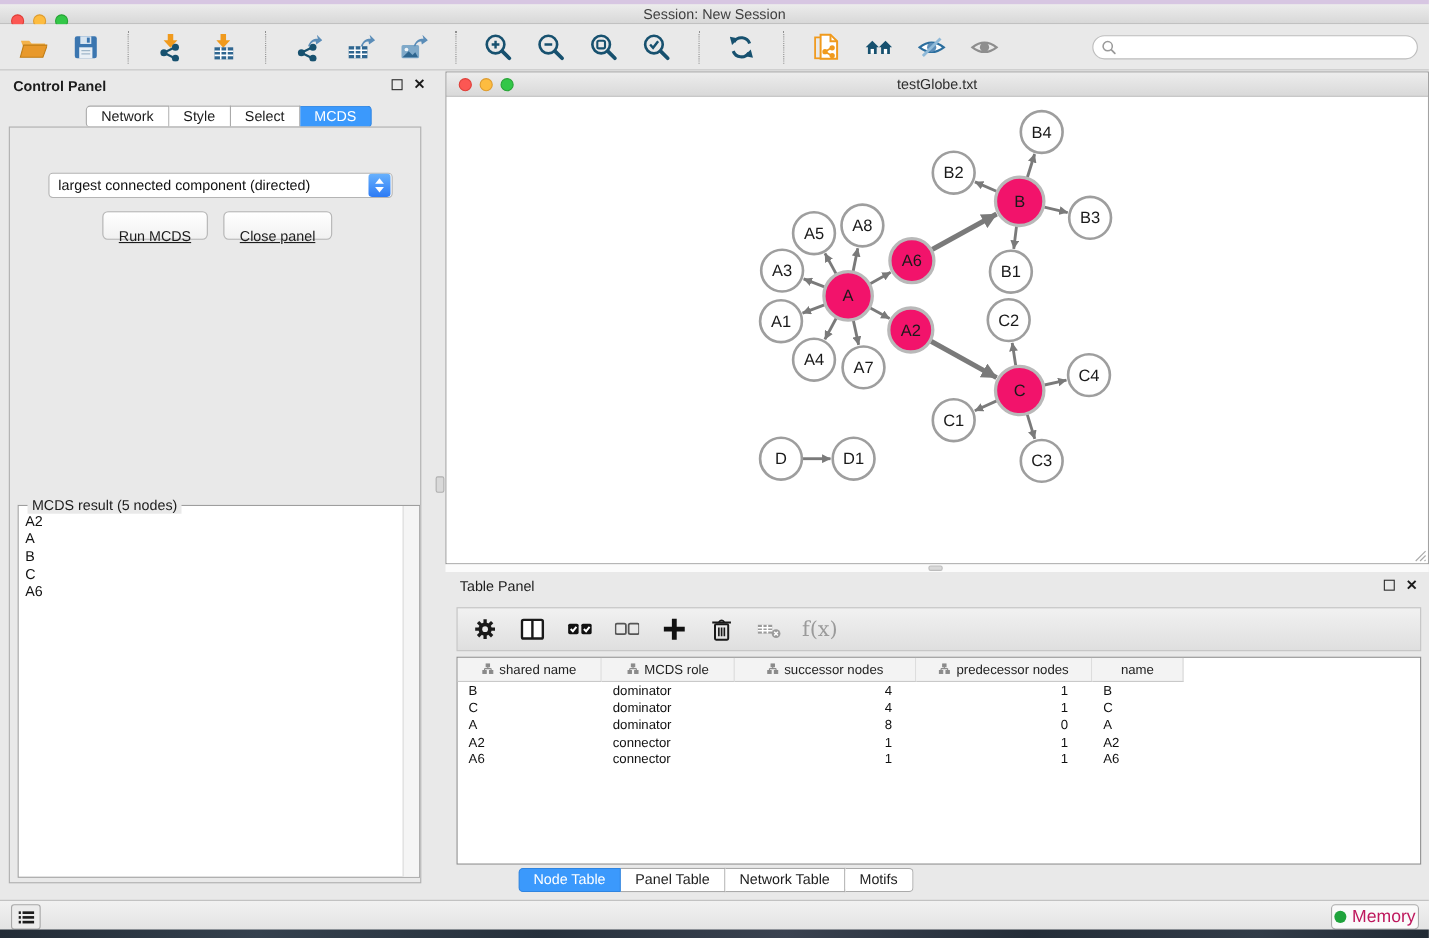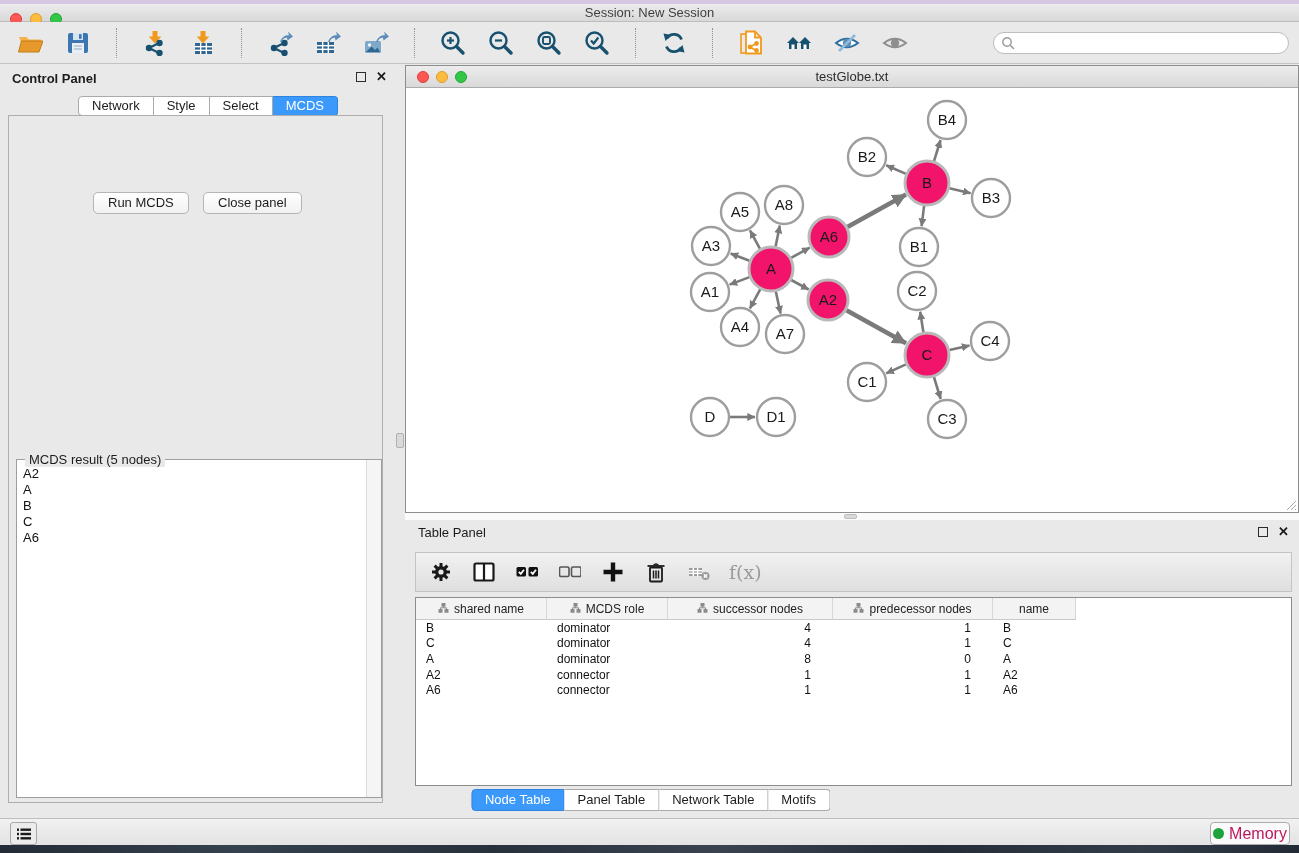--- a/index.html
+++ b/index.html
@@ -49,21 +49,21 @@
   .opt-label { left:0; top:20px; width:100%; text-align:center; font-size:13px; color:#1c1c1c; }
   .dropdown { left:35px; top:41px; width:313px; height:23px; background:#fff; border:1px solid #b4b4b4;
     border-radius:4px; display:flex; align-items:center; cursor:pointer; }
   .dropdown .val { flex:1; font-size:13px; color:#111; padding-left:8px; white-space:nowrap; }
   .dd-step { width:20px; height:21px; border-radius:3px; margin-right:1px;
     background:linear-gradient(#67b1fd,#2d7bf5); display:flex; flex-direction:column;
     align-items:center; justify-content:center; gap:3px; }
   .dd-step .up { width:0; height:0; border-left:4px solid transparent; border-right:4px solid transparent; border-bottom:5px solid #fff; }
   .dd-step .dn { width:0; height:0; border-left:4px solid transparent; border-right:4px solid transparent; border-top:5px solid #fff; }
   .btn { height:22px; background:linear-gradient(#ffffff,#f1f1f1); border:1px solid #b5b5b5;
-    border-radius:5px; font-size:13px; color:#1c1c1c; padding:0 14px; line-height:20px; cursor:pointer; }
+    border-radius:5px; font-size:13px; color:#1c1c1c; padding:12px 14px; line-height:20px; cursor:pointer;text-decoration:underline; }
   .run-btn { left:84px; top:76px; }
   .closep-btn { left:194px; top:76px; }
   .fieldset { left:7px; top:343px; width:366px; height:339px; border:1px solid #9e9e9e; background:#fff; }
   .fieldset .legend { position:absolute; top:-8px; left:8px; background:#e9e9e9; padding:0 4px; font-size:13px; color:#1c1c1c; }
   .result-list { position:absolute; left:1px; top:6px; width:349px; font-size:13px; color:#111; list-style:none; }
   .result-list li { padding:1px 0 1px 5px; line-height:14px; }
   .vscroll { position:absolute; right:0; top:0; width:15px; height:100%; background:#f5f5f5; border-left:1px solid #dcdcdc; }
 
   
   .v-handle { left:396px; top:433px; width:8px; height:15px; background:#d9d9d9; border:1px solid #b0b0b0; border-radius:2px; }
@@ -304,20 +304,27 @@
   <span class="float-glyph"></span>
   <span class="close-glyph">✕</span>
 </div>
 <div class="abs seg-tabs cp-tabs" id="cp-tabs">
     <div class="tab">Network</div>
     <div class="tab">Style</div>
     <div class="tab">Select</div>
     <div class="tab active">MCDS</div>
   </div>
 <div class="abs cp-pane">
+  <div class="abs dropdown">
+    <span class="val">largest connected component (directed)</span>
+    <span class="dd-step">
+        <span class="up"></span>
+        <span class="dn"></span>
+      </span>
+  </div>
   <button class="abs btn run-btn">Run MCDS</button>
   <button class="abs btn closep-btn">Close panel</button>
   <div class="abs fieldset">
     <span class="legend">MCDS result (5 nodes)</span>
     <ul class="result-list" id="result-list">
         <li>A2</li>
         <li>A</li>
         <li>B</li>
         <li>C</li>
         <li>A6</li>

